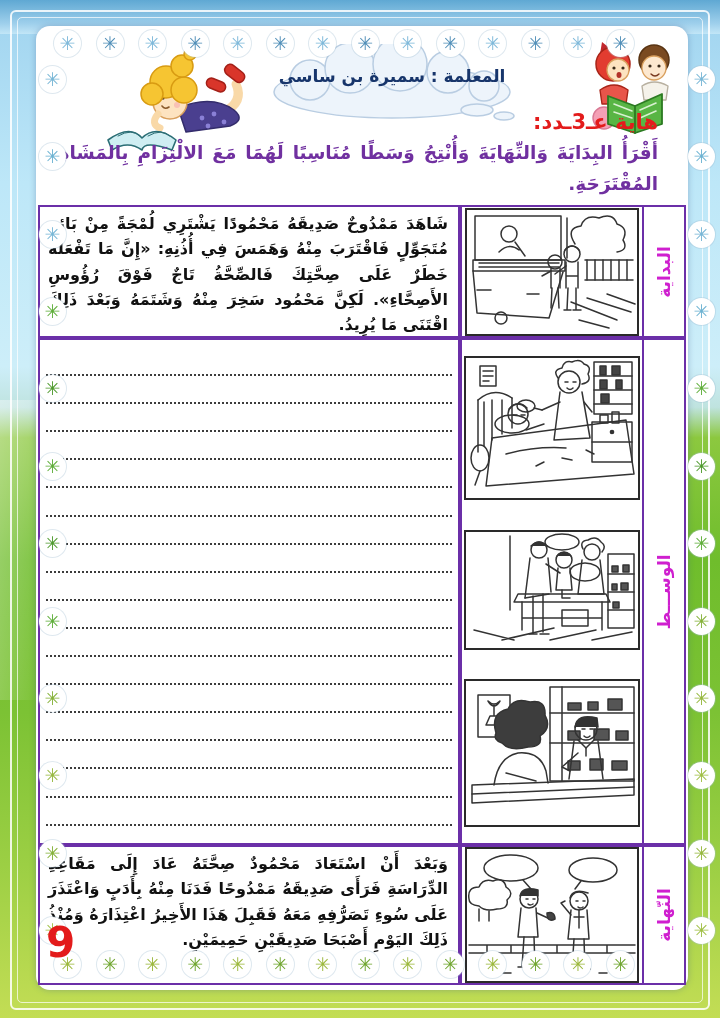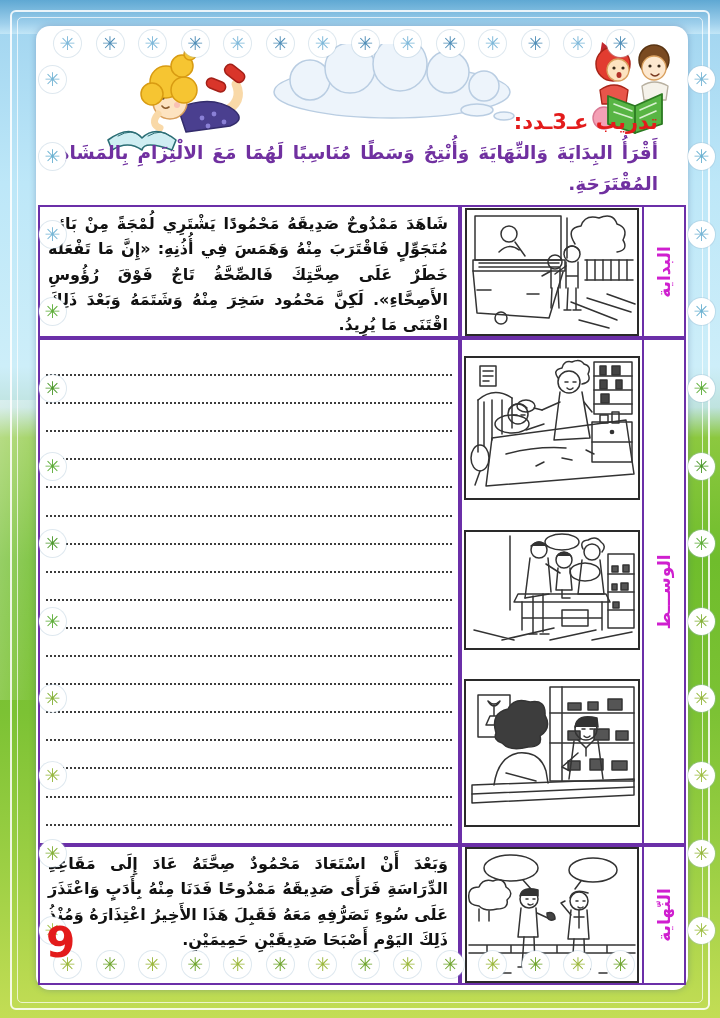--- a/index.html
+++ b/index.html
@@ -169,20 +169,21 @@
         <ellipse cx="140" cy="48" rx="118" ry="26"></ellipse>
         <circle cx="58" cy="36" r="20"></circle>
           <circle cx="98" cy="24" r="25"></circle>
         <circle cx="148" cy="20" r="27"></circle>
           <circle cx="196" cy="28" r="21"></circle>
         <circle cx="232" cy="42" r="15"></circle>
         <ellipse cx="225" cy="66" rx="16" ry="6"></ellipse>
           <ellipse cx="252" cy="72" rx="10" ry="4"></ellipse>
       </g>
     </svg>
+    <span class="label">المعلمة : سميرة بن ساسي</span>
   </div>
 
   <div class="sticker kids-sticker">
     <svg width="110" height="104" viewBox="0 0 110 104">
       <g stroke-linecap="round" stroke-linejoin="round">
         <circle cx="24" cy="86" r="11" fill="#f4a0b5" stroke="#d97a95" stroke-width="1.4"></circle>
         <path d="M22,10 l10,8 -12,4 z M40,8 l2,12 -12,0 z" fill="#c1272d"></path>
         <circle cx="33" cy="32" r="17" fill="#e23c30" stroke="#a82418" stroke-width="1.5"></circle>
         <circle cx="38" cy="38" r="11" fill="#fde3c0" stroke="#d9a05e" stroke-width="1.3"></circle>
         <circle cx="34" cy="36" r="1.6" fill="#3a2a1a"></circle>
@@ -195,21 +196,21 @@
           <circle cx="79" cy="34" r="1.6" fill="#3a2a1a"></circle>
         <path d="M71,42 q4,4 8,0" fill="none" stroke="#7a3a20" stroke-width="1.4"></path>
         <path d="M62,54 q12,-8 26,0 l-2,14 -22,0 z" fill="#f5f2ea" stroke="#b8b0a0" stroke-width="1.4"></path>
         <path d="M28,64 L55,74 L82,62 L82,92 L55,101 L28,92 z" fill="#58b544" stroke="#2c7a22" stroke-width="1.8"></path>
         <path d="M55,74 L55,101" stroke="#2c7a22" stroke-width="1.8" fill="none"></path>
         <path d="M34,72 L52,79 M34,80 L52,86 M60,78 L76,71 M60,86 L76,79" stroke="#d8f0d0" stroke-width="1.6" fill="none"></path>
       </g>
     </svg>
   </div>
 
-  <div class="title">تدريب عـ3ـدد:</div>
+  <div class="title">هاية عـ3ـدد:</div>
   <div class="instruction">أَقْرَأُ البِدَايَةَ وَالنِّهَايَةَ وَأُنْتِجُ وَسَطًا مُنَاسِبًا لَهُمَا مَعَ الالْتِزَامِ بِالمَشَاهِدِ المُقْتَرَحَةِ.</div>
 
   <div class="cell text-cell cell-begin-text">
     <span>شَاهَدَ مَمْدُوحٌ صَدِيقَهُ مَحْمُودًا يَشْتَرِي لُمْجَةً مِنْ بَائِعٍ مُتَجَوِّلٍ فَاقْتَرَبَ مِنْهُ وَهَمَسَ فِي أُذُنِهِ: «إِنَّ مَا تَفْعَلُهُ خَطَرٌ عَلَى صِحَّتِكَ فَالصِّحَّةُ تَاجٌ فَوْقَ رُؤُوسِ الأَصِحَّاءِ». لَكِنَّ مَحْمُود سَخِرَ مِنْهُ وَشَتَمَهُ وَبَعْدَ ذَلِكَ اقْتَنَى مَا يُرِيدُ.</span>
   </div>
   <div class="cell cell-begin-img">
     <span class="pic-frame">
       <svg width="170" height="120" viewBox="0 0 170 120">
         <g fill="none" stroke="#333" stroke-width="1.5" stroke-linecap="round" stroke-linejoin="round">
           <path d="M108,34 q-10,-16 6,-18 q4,-12 18,-8 q14,-6 18,6 q12,4 6,16 q6,10 -6,12"></path>

